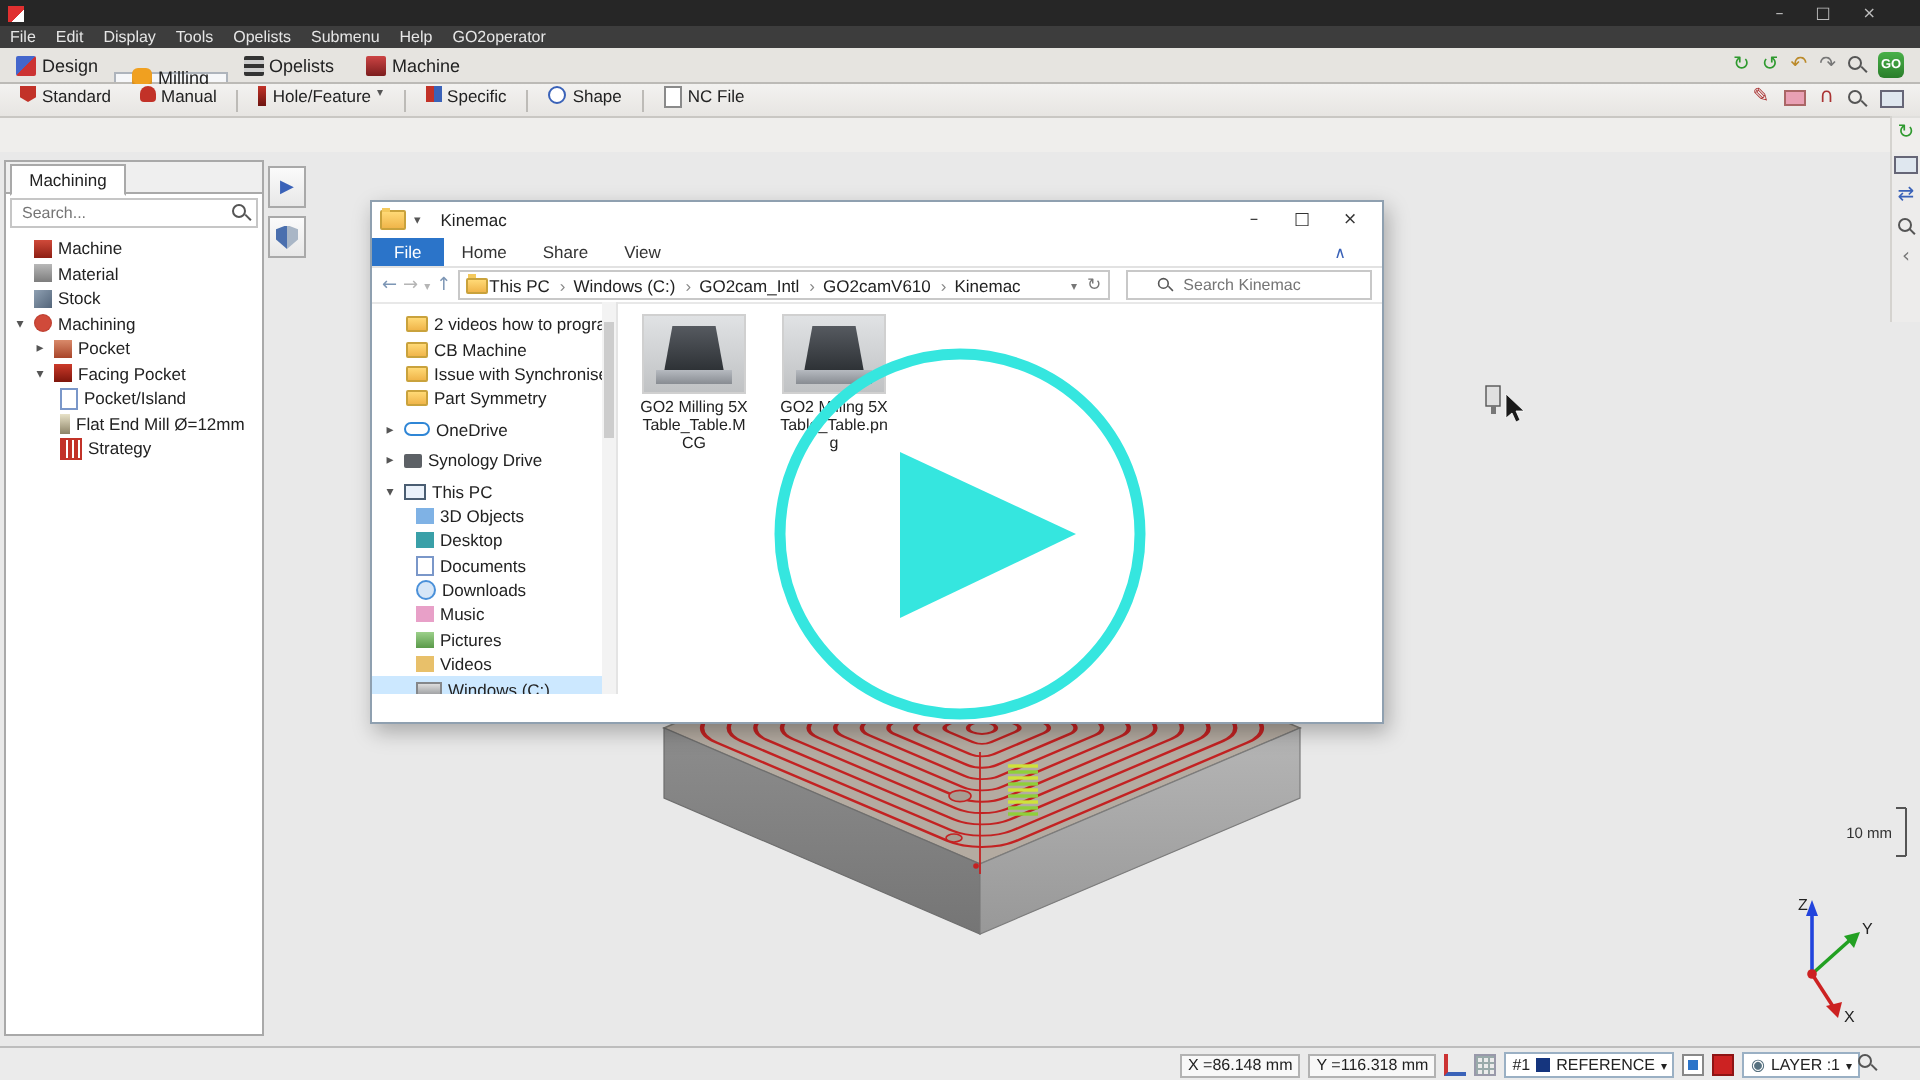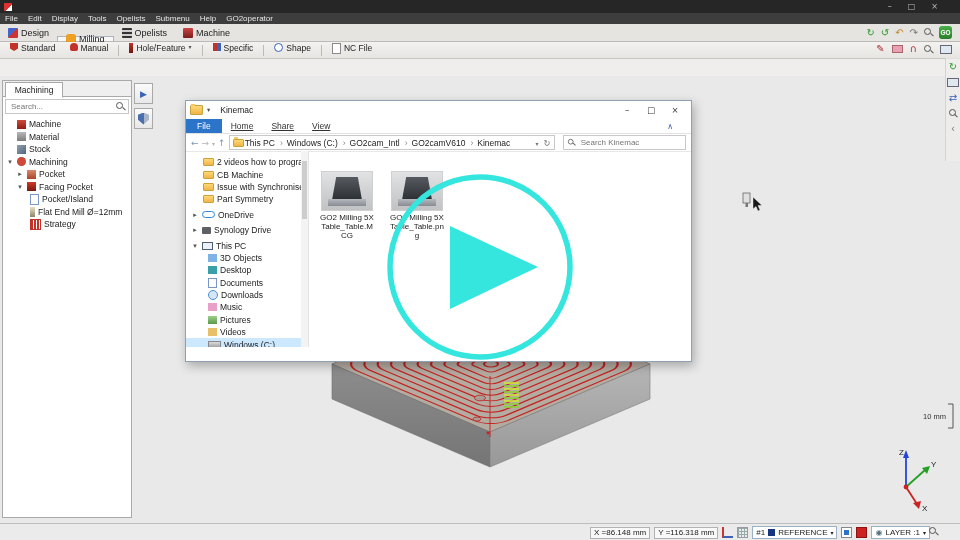--- a/index.html
+++ b/index.html
@@ -115,33 +115,33 @@
   .ex-title{height:18px;display:flex;align-items:center;padding:0 4px;gap:4px;}
   .ex-folder{width:11px;height:8px;background:linear-gradient(180deg,#ffd976,#f0b54a);border:1px solid #c9a23c;
     border-radius:1px;position:relative;flex:0 0 auto;}
   .ex-folder::before{content:"";position:absolute;top:-2.4px;left:0;width:4px;height:2px;background:#f4c95d;}
   .qat-caret{color:#555;font-size:6.5px;}
   .ex-title-text{margin-left:6px;color:#222;}
   .ex-wc{margin-left:auto;display:flex;}
   .ex-wbtn{width:24px;text-align:center;color:#333;font-size:8.5px;line-height:18px;}
   .ex-menu{height:14px;display:flex;align-items:center;border-bottom:1px solid #e2e2e2;}
   .ex-file-tab{background:#2b74c9;color:#fff;height:100%;display:flex;align-items:center;padding:0 11px;}
-  .ex-tab{padding:0 9px;color:#333;text-decoration:underline;}
+  .ex-tab{padding:0 9px;color:#333;}
   .ex-menu-right{margin-left:auto;display:flex;gap:10px;padding-right:8px;color:#3a62b8;font-size:8px;}
   .ex-addr{height:17px;display:flex;align-items:center;gap:3px;padding:0 5px;border-bottom:1px solid #e8e8e8;}
   .nav-arrow{color:#7d96b5;font-size:9px;}
   .nav-arrow.dim{color:#b5b5b5;}
   .i-back::before{content:"←";} .i-fwd::before{content:"→";} .i-up::before{content:"↑";}
   .i-drop::before{content:"▾";font-size:6px;} .i-refresh::before{content:"↻";}
   .ex-addrbox{width:318px;height:13px;border:1px solid #c8c8c8;display:flex;align-items:center;
     padding:0 3px;gap:1px;white-space:nowrap;overflow:hidden;}
   .crumb{color:#222;}
   .crumb + .crumb::before{content:"›";margin:0 4px;color:#888;}
   .addr-end{margin-left:auto;display:flex;gap:5px;color:#777;align-items:center;}
-  .ex-search{flex:1;height:13px;border:1px solid #c8c8c8;margin-left:5px;display:flex;align-items:center;padding:0 3px;gap:3px;}
+  .ex-search{flex:1;height:13px;border:1px solid #c8c8c8;margin-left:5px;display:flex;align-items:center;padding:0 14px;gap:3px;}
   .ex-search input{border:none;outline:none;flex:1;font-size:8px;color:#777;width:10px;font-family:inherit;}
   .ex-body{position:absolute;top:50px;bottom:14px;left:0;right:0;display:flex;}
   .ex-nav{width:122px;border-right:1px solid #e4e4e4;position:relative;padding-top:5px;overflow:hidden;}
   .nav-item{height:12.4px;display:flex;align-items:center;gap:3px;padding-left:17px;white-space:nowrap;
     overflow:hidden;text-overflow:ellipsis;}
   .nav-item.toplvl{padding-left:5px;}
   .nav-item.childlvl{padding-left:22px;}
   .nav-item.gap{margin-top:3px;}
   .nav-item.selected{background:#cce8ff;}
   .nic{width:9px;height:8px;flex:0 0 auto;}
@@ -152,21 +152,21 @@
   .nic.box3d{background:#7fb2e5;}
   .nic.desktop{background:#3aa0a8;}
   .nic.doc{background:#fff;border:1px solid #7a97c9;width:7px;}
   .nic.down{background:#d6e6f7;border:1px solid #4a90d9;border-radius:50%;width:8px;}
   .nic.music{background:#e8a0c8;}
   .nic.pict{background:linear-gradient(180deg,#9cd08a,#5a9a4a);}
   .nic.video{background:#e8c06a;}
   .nic.drive{background:linear-gradient(180deg,#dcdcdc,#96989b);border:1px solid #85878a;height:6px;width:11px;}
   .ex-scroll{position:absolute;right:0;top:0;bottom:0;width:7px;background:#f3f3f3;}
   .ex-thumbbar{position:absolute;right:1px;top:10px;width:5px;height:58px;background:#cdcdcd;}
-  .ex-files{flex:1;display:flex;gap:14px;padding:20px 10px;align-items:flex-start;}
+  .ex-files{flex:1;display:flex;gap:14px;padding:6px 10px;align-items:flex-start;}
   .file-item{width:56px;display:flex;flex-direction:column;align-items:center;gap:2px;}
   .thumb{width:50px;height:38px;border:1px solid #d0d0d0;background:linear-gradient(180deg,#e0e2e4,#c0c2c4);
     position:relative;overflow:hidden;}
   .thumb::before{content:"";position:absolute;left:10px;right:10px;top:5px;bottom:10px;
     background:linear-gradient(180deg,#565a60,#2c3034);clip-path:polygon(14% 0,86% 0,100% 100%,0 100%);}
   .thumb::after{content:"";position:absolute;left:6px;right:6px;bottom:4px;height:7px;
     background:linear-gradient(180deg,#b6bac0,#888c92);}
   .file-label{font-size:8px;line-height:1.15;text-align:center;color:#222;overflow-wrap:anywhere;word-break:break-word;}
   .ex-status{position:absolute;left:0;right:0;bottom:0;height:14px;border-top:1px solid #e4e4e4;
     display:flex;align-items:center;padding:0 7px;color:#444;}

